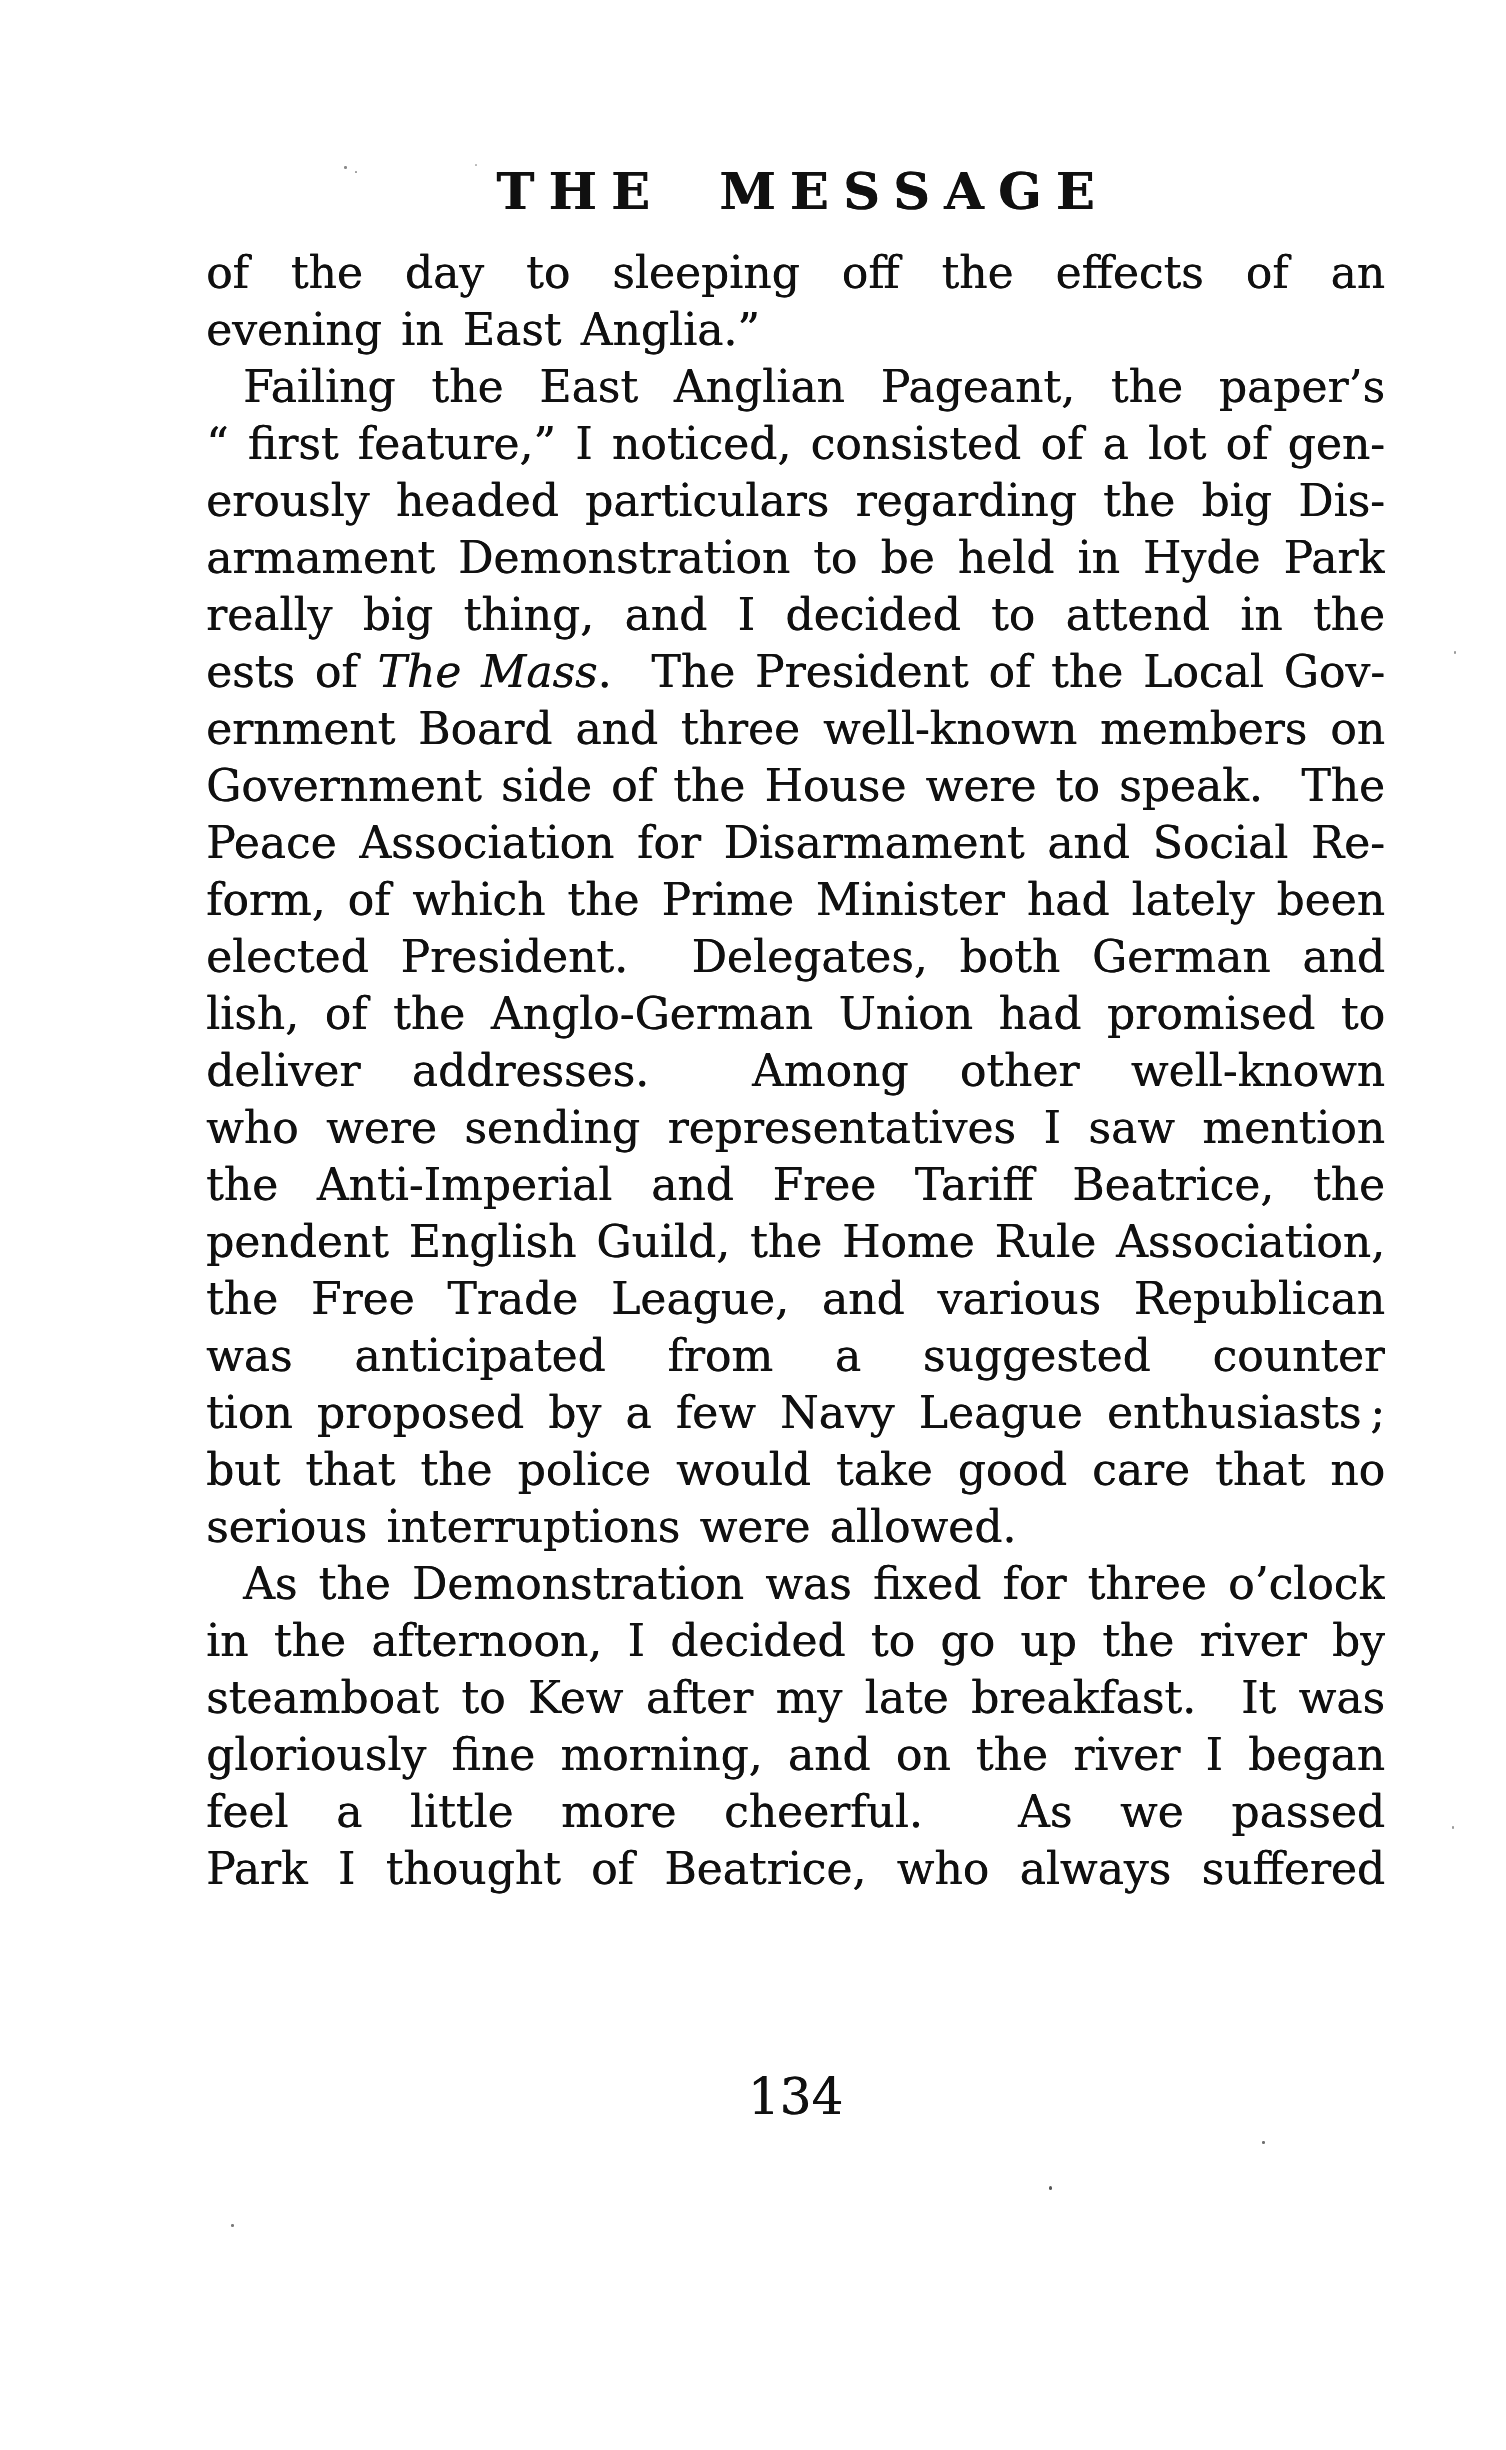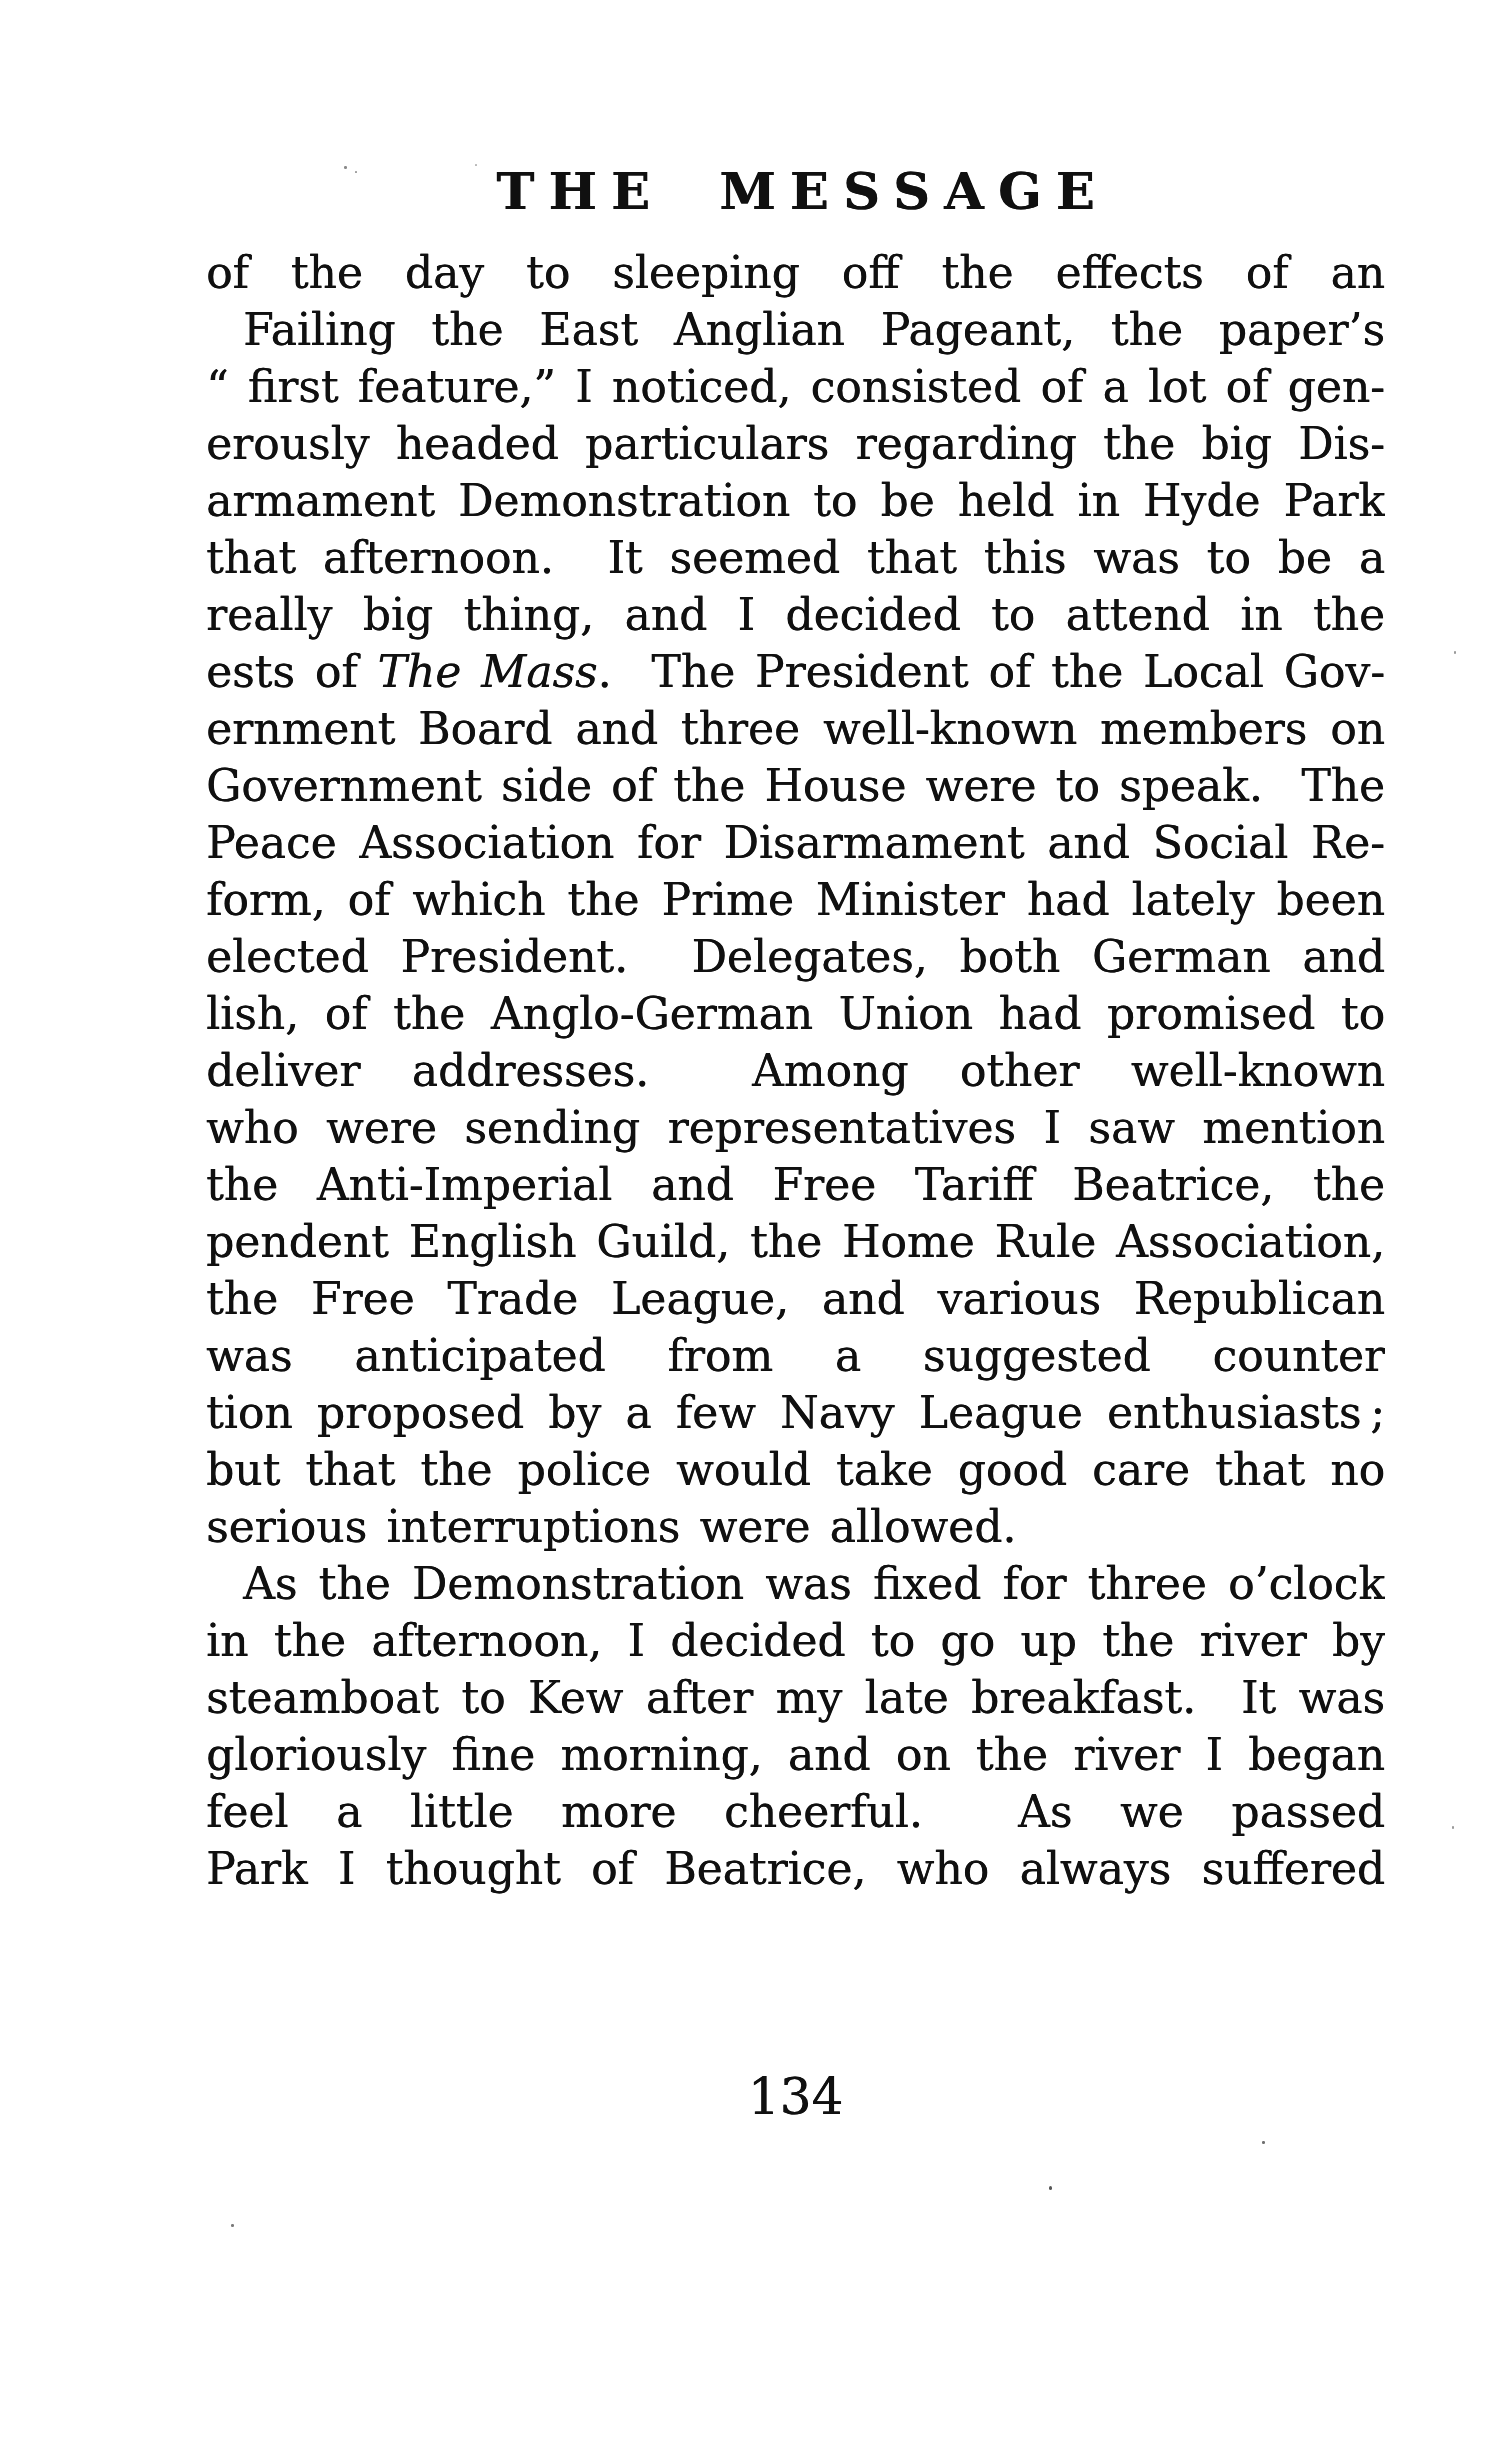--- a/index.html
+++ b/index.html
@@ -49,25 +49,25 @@
 </style>
 </head>
 <body>
 
 <div class="page">
 
   <div class="title">THE MESSAGE</div>
 
   <div class="textblock">
       <div class="line j"><span>of the day to sleeping off the effects of an injudicious</span></div>
+      <div class="line"><span>evening in East Anglia.”</span></div>
       <div class="line j in"><span>Failing the East Anglian Pageant, the paper’s</span></div>
       <div class="line j"><span>“ first feature,” I noticed, consisted of a lot of gen-</span></div>
       <div class="line j"><span>erously headed particulars regarding the big Dis-</span></div>
       <div class="line j"><span>armament Demonstration to be held in Hyde Park</span></div>
-      <div class="line j"><span>that afternoon.&nbsp; It seemed that this was to be a</span></div>
       <div class="line j"><span>really big thing, and I decided to attend in the inter-</span></div>
       <div class="line j"><span>ests of </span><span class="it">The Mass</span><span>.&nbsp; The President of the Local Gov-</span></div>
       <div class="line j"><span>ernment Board and three well-known members on the</span></div>
       <div class="line j"><span>Government side of the House were to speak.&nbsp; The</span></div>
       <div class="line j"><span>Peace Association for Disarmament and Social Re-</span></div>
       <div class="line j"><span>form, of which the Prime Minister had lately been</span></div>
       <div class="line j"><span>elected President.&nbsp; Delegates, both German and Eng-</span></div>
       <div class="line j"><span>lish, of the Anglo-German Union had promised to</span></div>
       <div class="line j"><span>deliver addresses.&nbsp; Among other well-known bodies</span></div>
       <div class="line j"><span>who were sending representatives I saw mention of</span></div>

